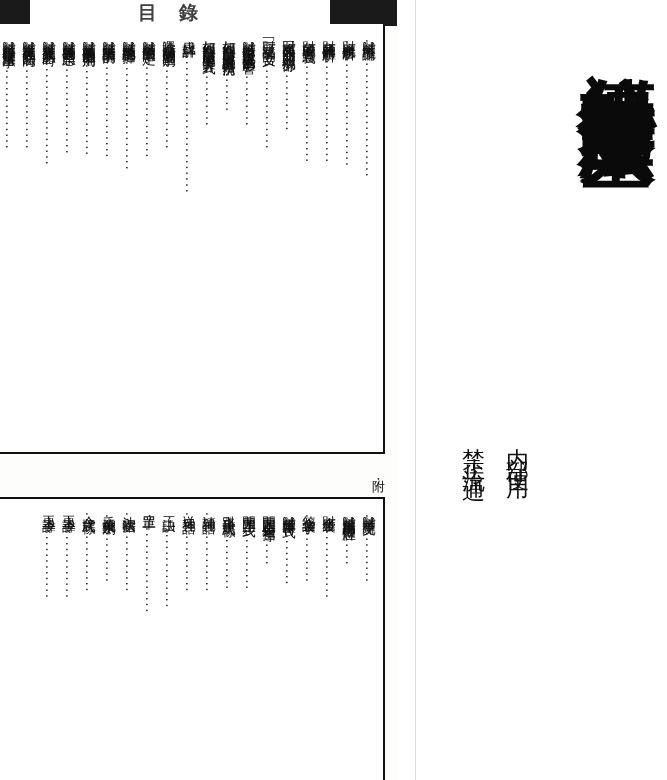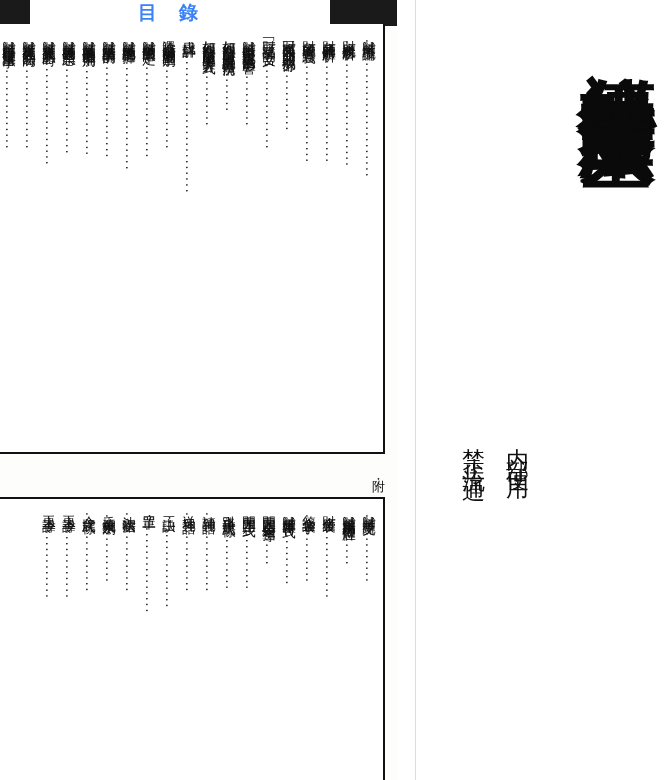--- a/index.html
+++ b/index.html
@@ -49,21 +49,21 @@
     left: 0;
     top: 0;
     width: 276px;
     text-align: center;
     font-family: "DejaVu Serif", serif;
     font-weight: bold;
     font-size: 19px;
     letter-spacing: 22px;
     text-indent: 22px;
     line-height: 24px;
-    color: #3b82f6;
+    color: #404040;
   }
 
   
   .toc-block {
     position: absolute;
     box-sizing: border-box;
     border: 2px solid #111;
     background: #fff;
     overflow: hidden;
   }

